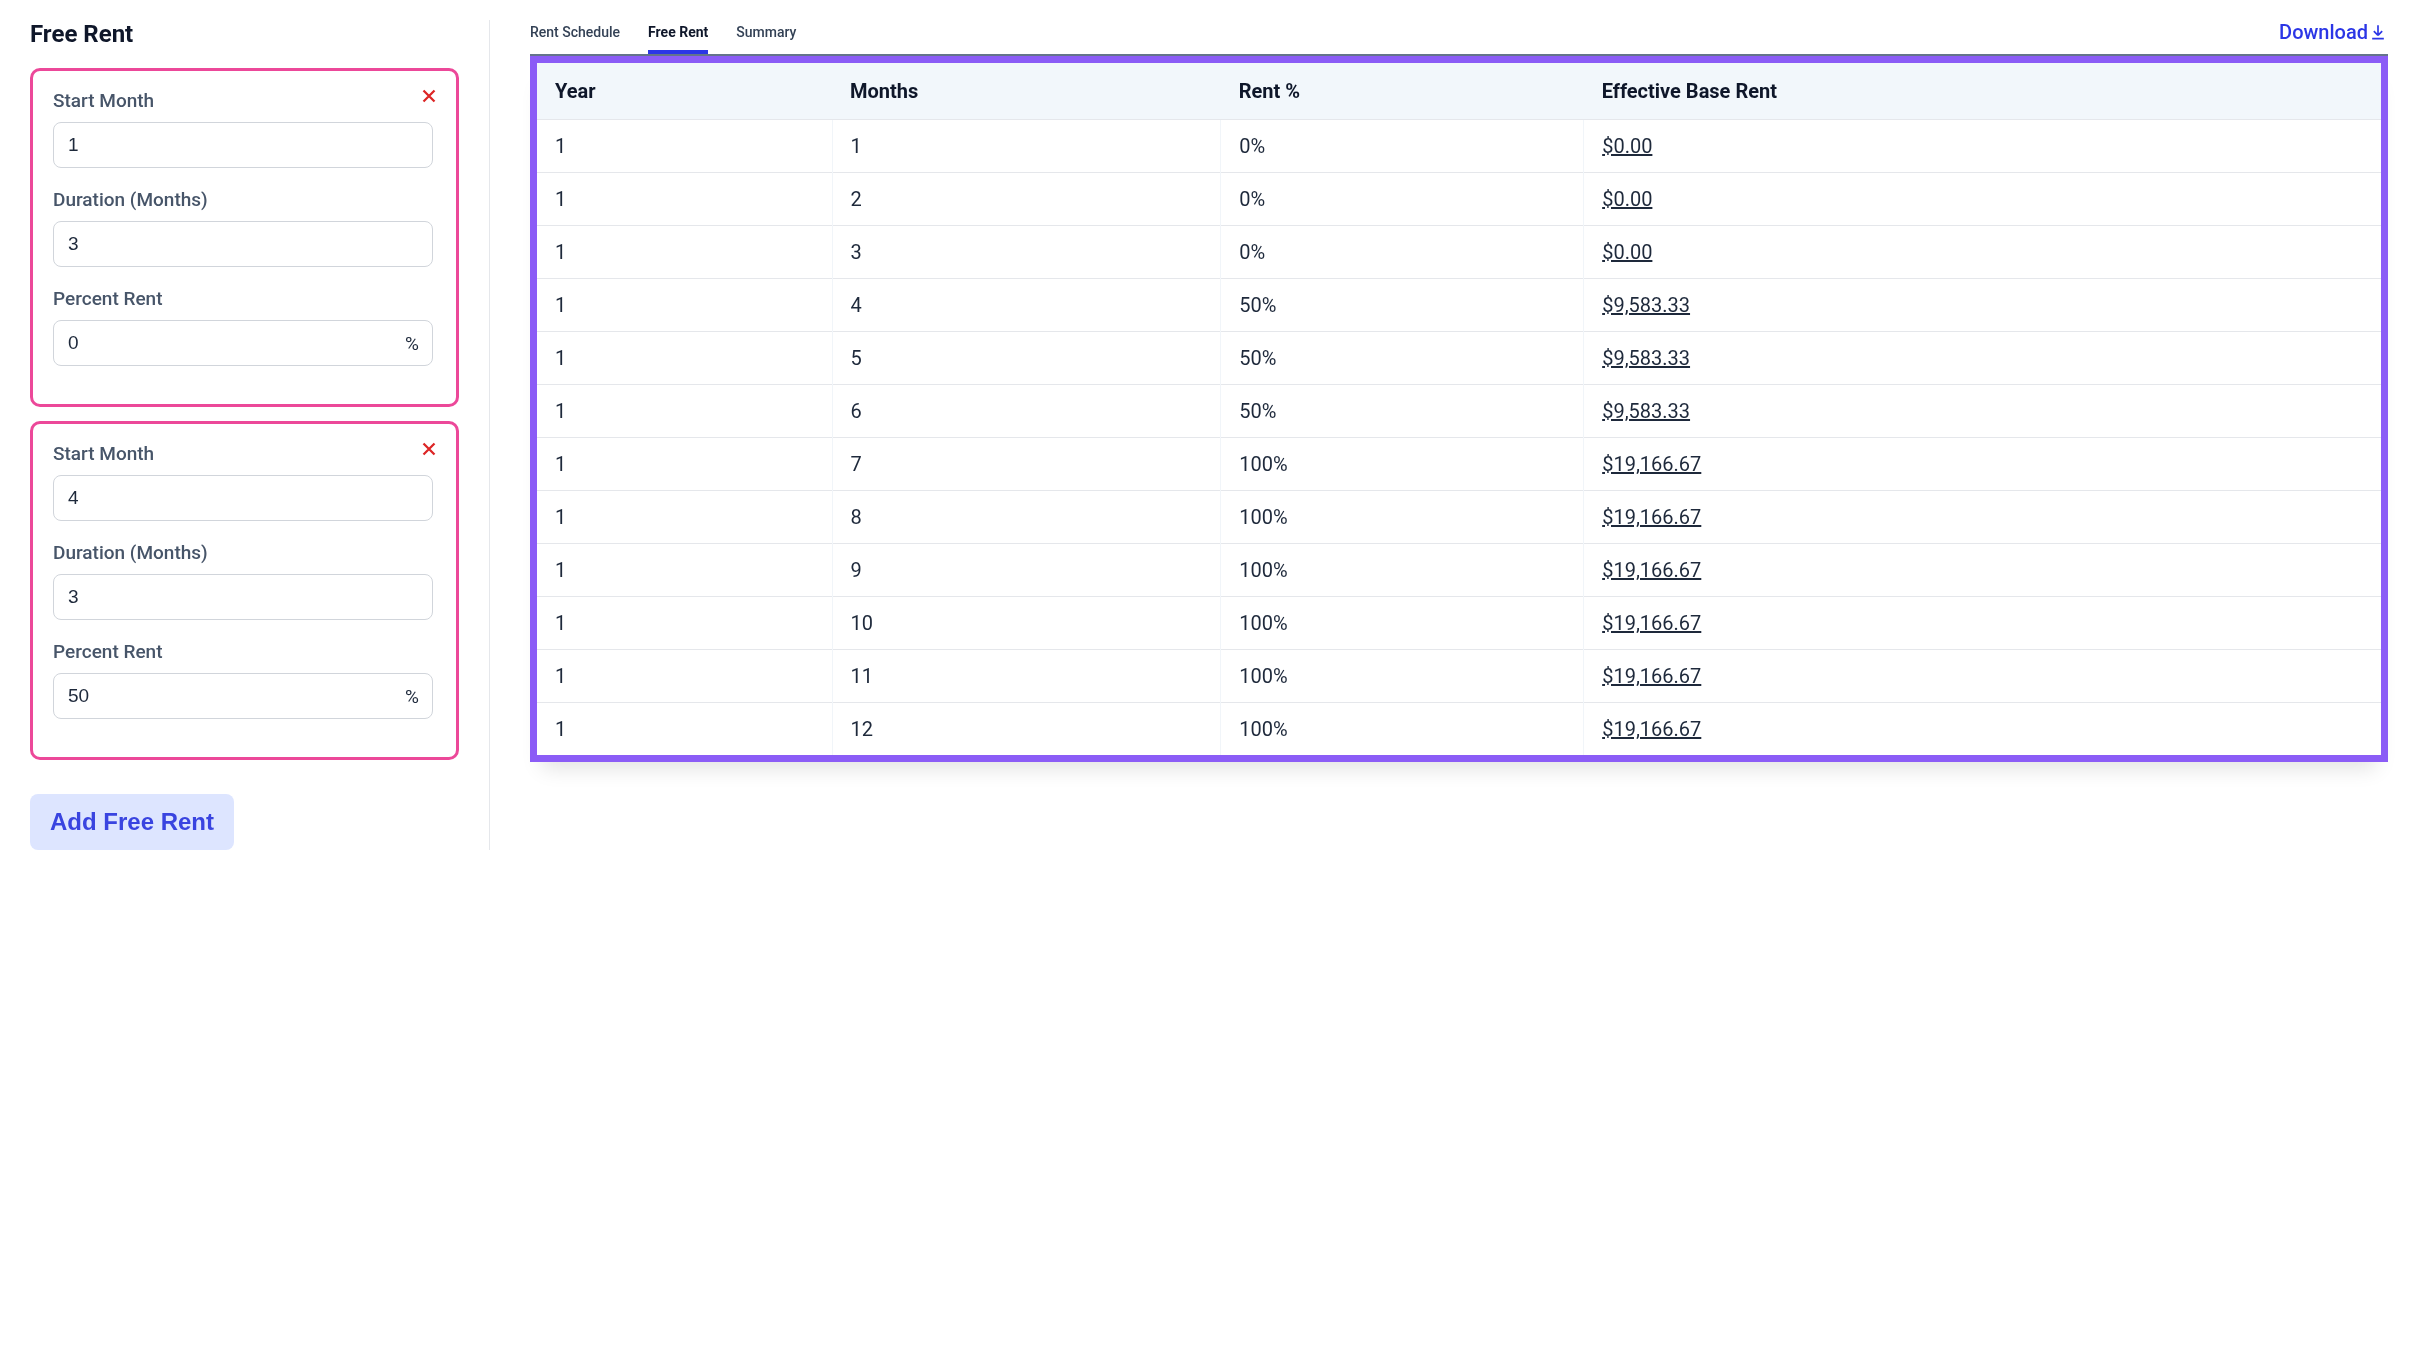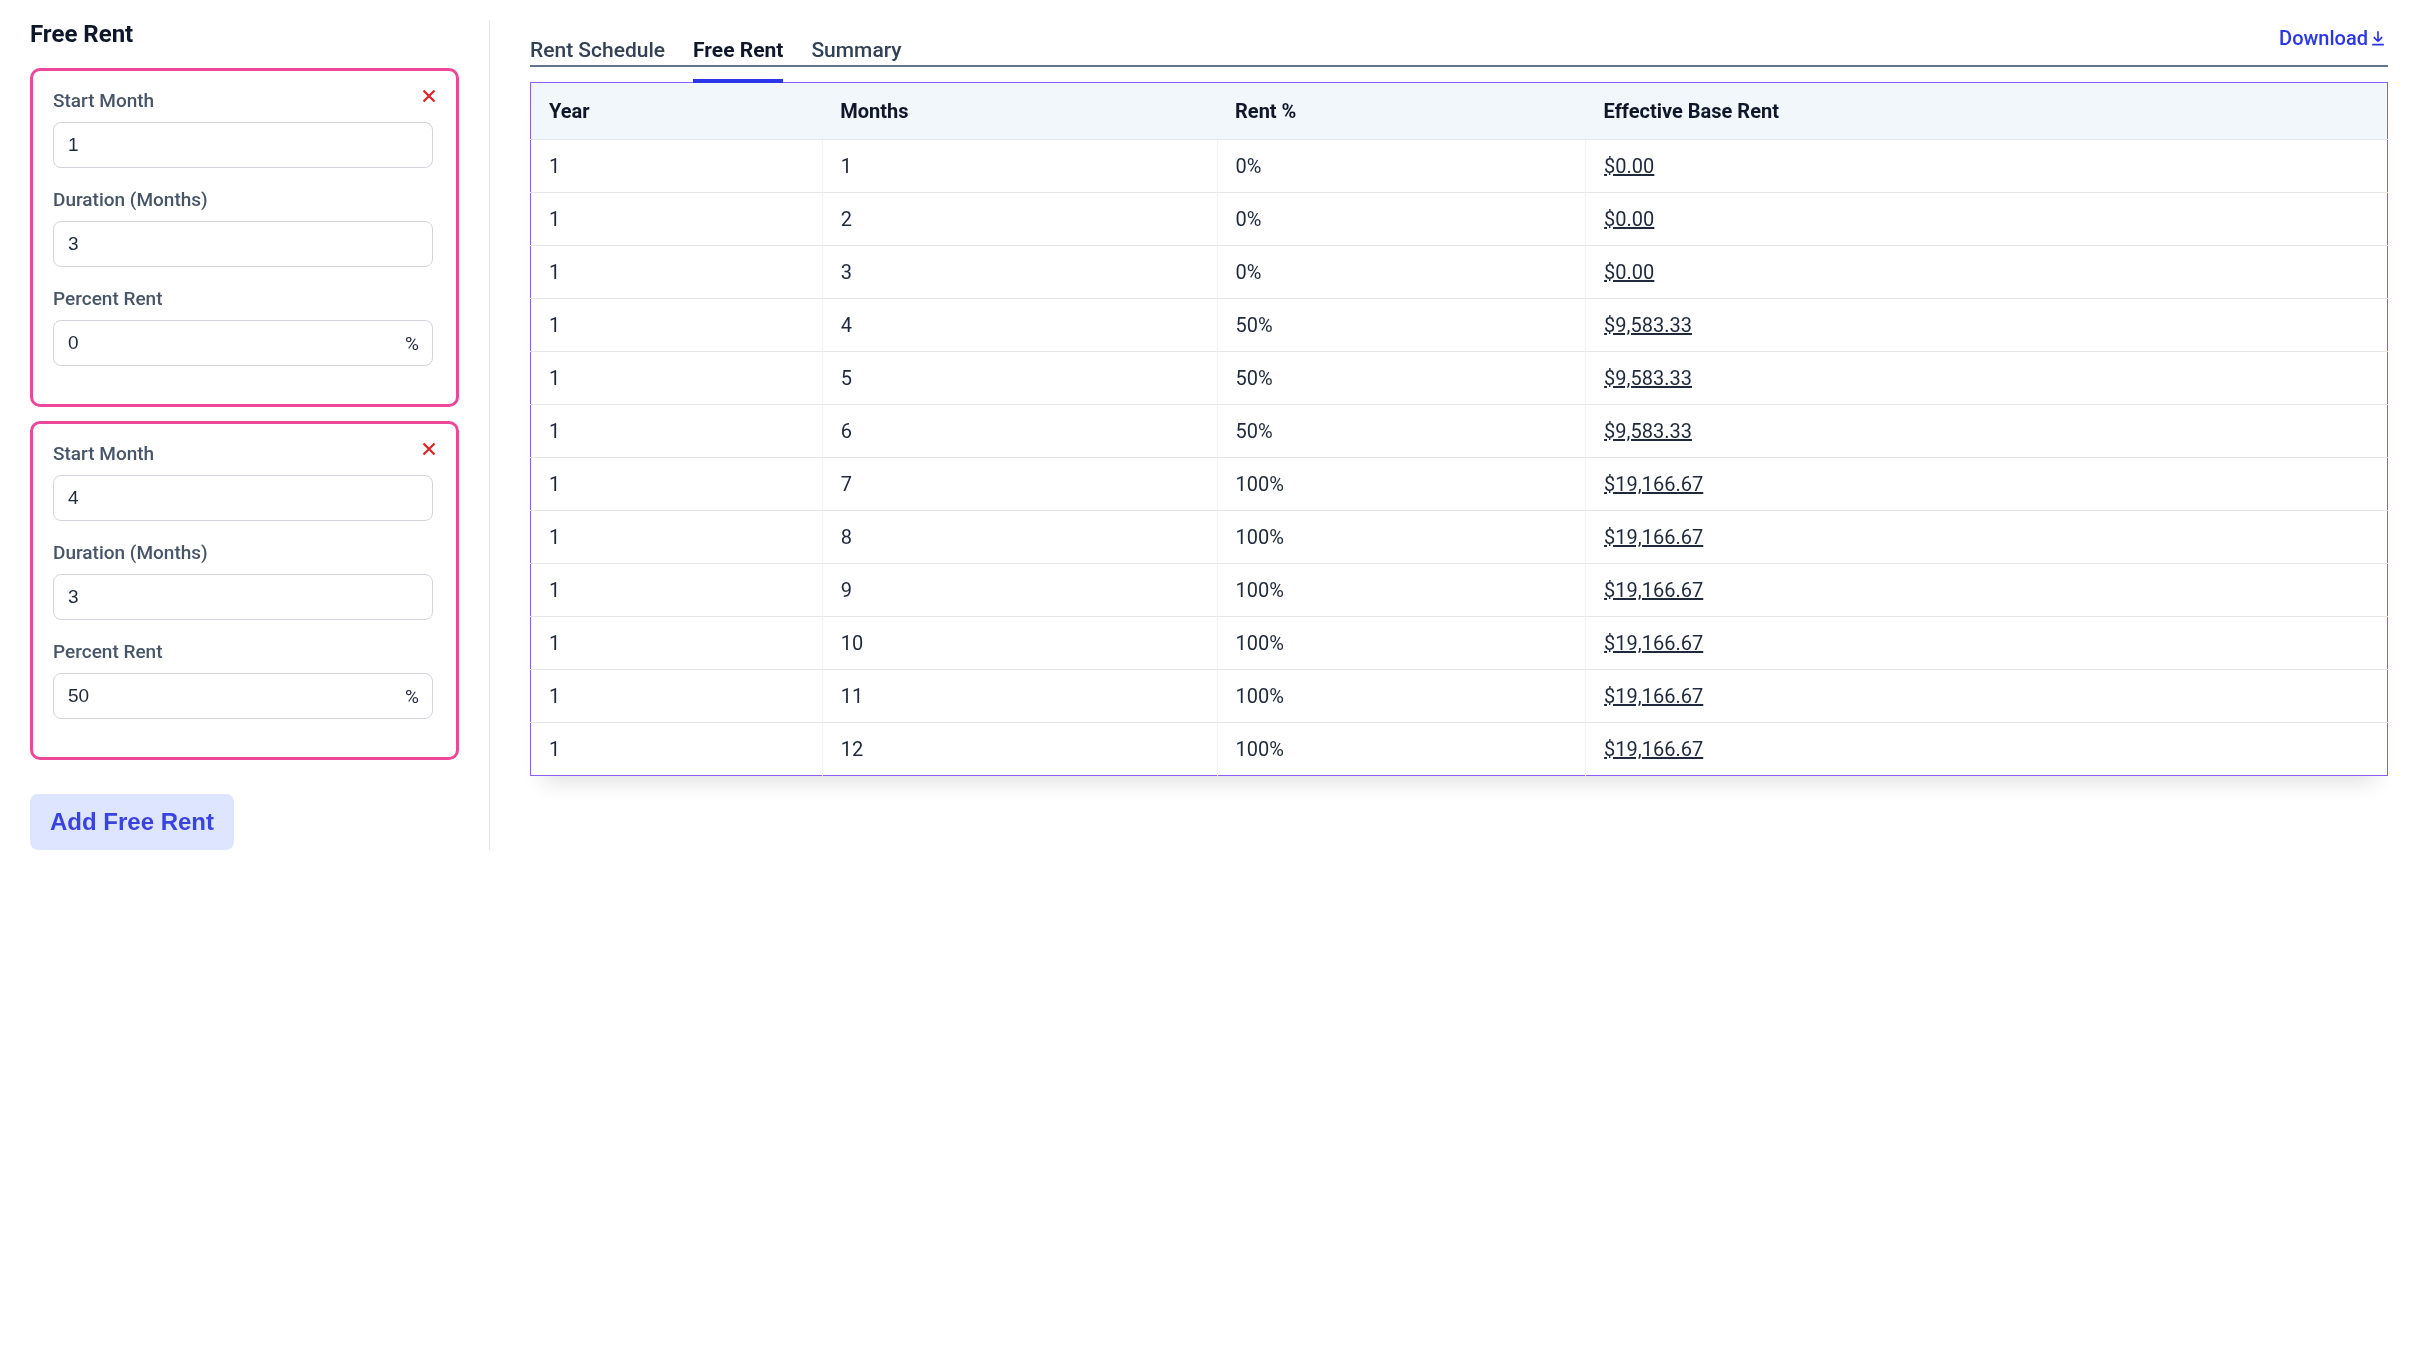--- a/index.html
+++ b/index.html
@@ -112,27 +112,27 @@
       border-bottom: 2px solid #64748b;
       padding-bottom: 0;
       position: relative;
     }
     .tabs {
       display: flex;
       gap: 28px;
       flex: 1;
     }
     .tab {
-      font-size: 21px;
+      font-size: 14px;
       color: #334155;
       font-weight: 500;
-      padding-bottom: 17px;
+      padding-bottom: 10px;
       cursor: pointer;
       position: relative;
-      top: 18px;
+      top: 2px;
     }
     .tab.active {
       font-weight: 700;
       color: #0f172a;
       border-bottom: 4px solid #2b36e6;
     }
     .download-link {
       display: flex;
       align-items: center;
       color: #2b36e6;
@@ -145,22 +145,22 @@
     .download-link svg {
       width: 20px;
       height: 20px;
       stroke: #2b36e6;
       stroke-width: 2;
       fill: none;
     }
     .data-table {
       width: 100%;
       border-collapse: collapse;
-      border: 1px solid #8b5cf6;
-      margin-top: 15px;
+      border: 7px solid #8b5cf6;
+      margin-top: 0;
     }
     .data-table th {
       background: #f2f7fb;
       text-align: left;
       padding: 16px 18px;
       font-size: 20px;
       font-weight: 700;
       color: #0f172a;
       border-bottom: 1px solid #e5e7eb;
     }

